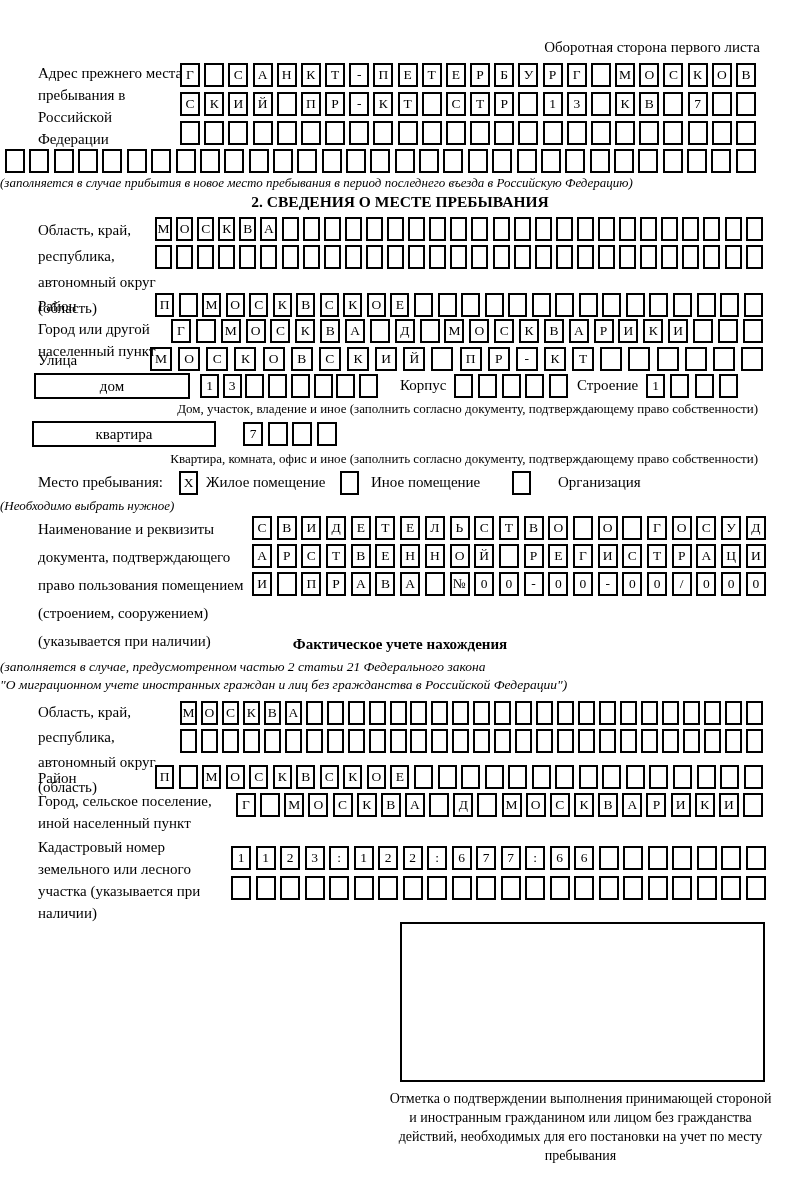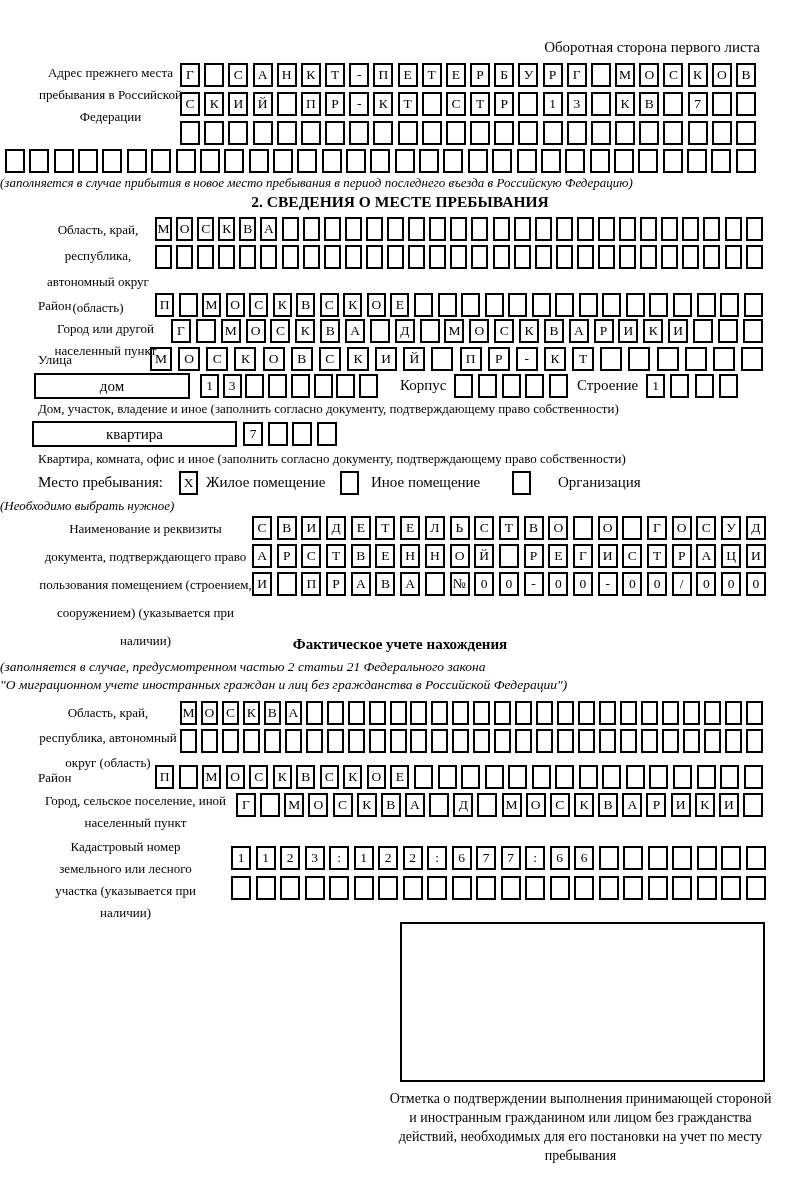--- a/index.html
+++ b/index.html
@@ -1,23 +1,23 @@
 <!DOCTYPE html>
 <html><head>
 <meta charset="utf-8">
 <style>
   html,body{margin:0;padding:0;background:#fff;}
   .page{
     position:relative;width:800px;height:1180px;background:#ffffff;
     font-family:"Liberation Serif","DejaVu Serif",serif;color:#000;overflow:hidden;
   }
   .hdr{position:absolute;top:39px;right:40px;font-size:15px;}
-  .lbl{position:absolute;font-size:13px;line-height:22px;text-align:center;}
+  .lbl{position:absolute;font-size:15px;line-height:22px;}
   .cap{position:absolute;font-size:13px;text-align:left;left:0;width:800px;font-style:italic;}
-  .cap-left{position:absolute;font-size:13px;text-align:left;}
+  .cap-left{position:absolute;font-size:13px;text-align:right;}
   .sect-title{position:absolute;left:0;width:800px;text-align:center;font-size:15.5px;font-weight:bold;}
   .cellrow{position:absolute;display:flex;justify-content:space-between;height:24px;}
   .cell{
     box-sizing:border-box;border:2px solid #000;width:var(--cw,20px);height:24px;
     display:flex;align-items:center;justify-content:center;
     font-size:13.5px;font-family:"Liberation Serif","DejaVu Serif",serif;flex:0 0 auto;
   }
   .widebox{
     position:absolute;box-sizing:border-box;border:2px solid #000;height:26px;
     display:flex;align-items:center;justify-content:center;font-size:15px;
@@ -320,21 +320,21 @@
     </div>
   <div class="inline-lbl" style="left:577px;top:377px">Строение</div>
   <div class="cellrow" style="left:646px;top:374px;width:92px;--cw:19px">
       <span class="cell">1</span>
       <span class="cell"></span>
       <span class="cell"></span>
       <span class="cell"></span>
     </div>
   <div class="cap-left" style="left:38px;top:401px;width:720px">Дом, участок, владение и иное (заполнить согласно документу, подтверждающему право собственности)</div>
 
-  <div class="widebox" style="left:32px;top:421px;width:205px">квартира</div>
+  <div class="widebox" style="left:32px;top:421px;width:184px">квартира</div>
   <div class="cellrow" style="left:243px;top:422px;width:94px;--cw:20px">
       <span class="cell">7</span>
       <span class="cell"></span>
       <span class="cell"></span>
       <span class="cell"></span>
     </div>
   <div class="cap-left" style="left:38px;top:451px;width:720px">Квартира, комната, офис и иное (заполнить согласно документу, подтверждающему право собственности)</div>
 
   <div class="inline-lbl" style="left:38px;top:474px">Место пребывания:</div>
   <div class="markcell" style="left:179px;top:471px">X</div>

